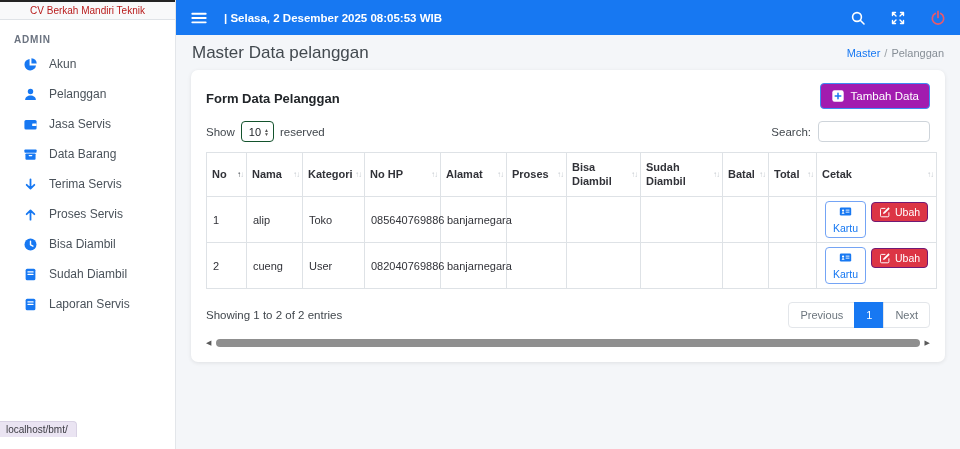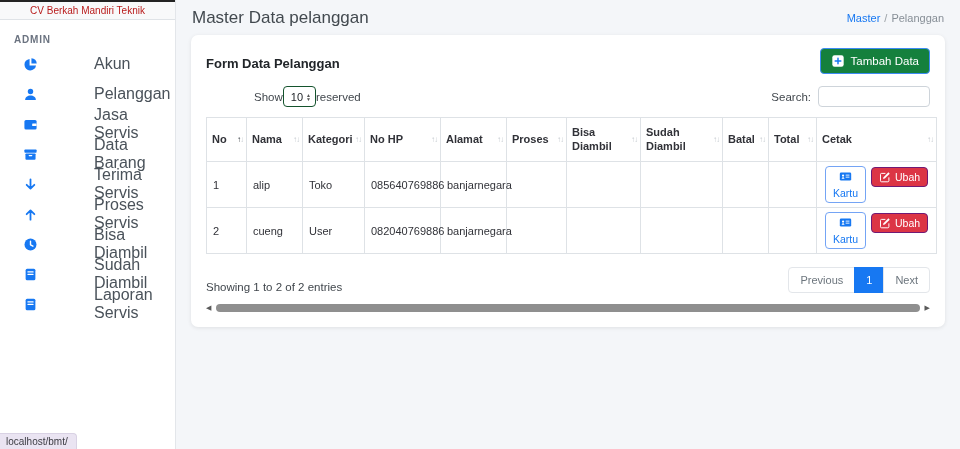--- a/index.html
+++ b/index.html
@@ -7,44 +7,44 @@
   body { font-family:"Liberation Sans","DejaVu Sans",sans-serif; background:#f4f6f9; }
   .app { display:flex; width:960px; height:449px; }
 
   
   .sidebar { width:176px; background:#fff; border-right:1px solid #e3e6ea; display:flex; flex-direction:column; }
   .brand { height:20px; background:#f8f9fa; border-top:2px solid #232323; border-bottom:1px solid #dfe3e7;
            display:flex; align-items:center; justify-content:center; font-size:10px; color:#b91c1c; }
   .side-section { padding:14px 0 4px 14px; font-size:10px; font-weight:bold; letter-spacing:.8px; color:#6b7380; }
   .nav-item { display:flex; align-items:center; height:30px; padding-left:22px; gap:11px; cursor:pointer; }
   .nav-item .nicon { width:16px; height:16px; display:flex; align-items:center; justify-content:center; color:#1778f2; flex:0 0 16px; }
-  .nav-item .nlabel { font-size:16px; color:#4a525a;margin-left:45px; }
+  .nav-item .nlabel { font-size:12px; color:#4a525a; }
 
   
   .main { flex:1; display:flex; flex-direction:column; background:#f4f6f9; min-width:0; }
   .topbar { height:35px; background:#1778f2; display:flex; align-items:center; padding:0 14px; flex:0 0 35px; }
   .hamburger { width:18px; height:18px; margin-right:16px; cursor:pointer; }
   .topbar-date { color:#fff; font-size:11.5px; font-weight:bold; }
   .topbar-right { margin-left:auto; display:flex; align-items:center; gap:24px; }
   .tb-icon { width:16px; height:16px; cursor:pointer; }
 
   .page-header { display:flex; align-items:center; justify-content:space-between; padding:8px 16px 7px 16px; }
   .page-title { font-size:17px; color:#42494f; }
   .breadcrumb { font-size:11px; color:#868e96; }
   .breadcrumb .bc-link { color:#1778f2; text-decoration:none; cursor:pointer; }
   .breadcrumb .bc-sep { margin:0 4px; color:#9aa0a6; }
 
   .card { margin:0 15px; background:#fff; border-radius:7px; box-shadow:0 1px 4px rgba(0,0,0,.09); padding:13px 15px 14px 15px; }
   .card-top { display:flex; align-items:flex-start; justify-content:space-between; }
   .card-title { font-size:13px; font-weight:bold; color:#212529; padding-top:8px; }
-  .btn-add { display:inline-flex; align-items:center; gap:6px; background:#15803d; color:#fff; border:1px solid #3d8bf4;
+  .btn-add { display:inline-flex; align-items:center; gap:6px; background:#a21caf; color:#fff; border:1px solid #3d8bf4;
              font-size:11.5px; padding:5px 10px; border-radius:4px; cursor:pointer; font-family:inherit; }
 
   .controls { display:flex; align-items:center; justify-content:space-between; margin-top:12px; }
-  .length-ctl { display:flex; align-items:center; font-size:11.5px; color:#41474d;margin-left:48px; }
+  .length-ctl { display:flex; align-items:center; gap:6px; font-size:11.5px; color:#41474d; }
   .entries-select { display:inline-flex; align-items:center; border:1px solid #14532d; border-radius:4px; background:#fff;
                     padding:2px 4px 2px 7px; font-size:11px; color:#212529; cursor:pointer; height:21px; }
   .spin { display:flex; flex-direction:column; margin-left:3px; font-size:5px; line-height:4px; color:#555; }
   .search-ctl { display:flex; align-items:center; gap:7px; font-size:11.5px; color:#41474d; }
   .search-input { width:112px; height:21px; border:1px solid #ced4da; border-radius:4px; background:#fff; font-size:11px; padding:0 6px; font-family:inherit; }
 
   table.data { border-collapse:collapse; margin-top:10px; width:730px; table-layout:fixed; }
   table.data th, table.data td { border:1px solid #dee2e6; font-size:11px; color:#313238; }
   table.data thead th { height:44px; padding:4px 5px; font-weight:bold; vertical-align:middle; text-align:left;
                         position:relative; cursor:pointer; background:#fff; line-height:1.25; }
@@ -52,40 +52,40 @@
   .sort { position:absolute; right:3px; top:50%; transform:translateY(-50%); font-size:8px; letter-spacing:-1px; color:#c7ccd1; }
   .sort .active { color:#3b4046; }
   table.data tbody td { height:29px; padding:4px 6px; background:#fff; }
   .th-center .th-label { display:block; text-align:center; max-width:none; padding-right:10px; }
   .td-actions { text-align:center; white-space:nowrap; }
   .btn-kartu { display:inline-flex; align-items:center; gap:4px; background:#fff; border:1px solid #74a4f5; color:#1778f2;
                font-size:10.5px; padding:3px 7px; border-radius:4px; cursor:pointer; font-family:inherit;flex-direction:column; }
   .btn-ubah { display:inline-flex; align-items:center; gap:4px; background:#dc3545; border:1px solid #701a75; color:#fff;
               font-size:10.5px; padding:3px 7px; border-radius:4px; cursor:pointer; margin-left:5px; font-family:inherit; }
 
-  .table-footer { display:flex; align-items:flex-end; justify-content:space-between; margin-top:13px; }
+  .table-footer { display:flex; align-items:center; justify-content:space-between; margin-top:13px; }
   .info-text { font-size:11.5px; color:#41474d; }
   .pagination { display:flex; }
   .page-btn { border:1px solid #e3e6ea; background:#fff; color:#6c757d; font-size:11px; padding:6px 11px; cursor:pointer; font-family:Liberation Sans, sans-serif; }
   .page-btn.prev { border-radius:4px 0 0 4px; }
   .page-btn.next { border-radius:0 4px 4px 0; margin-left:-1px; }
   .page-current { border:1px solid #1778f2; background:#1778f2; color:#fff; font-size:11px; padding:6px 11px; margin-left:-1px; cursor:pointer; font-family:inherit; }
 
   .hscroll { display:flex; align-items:center; margin-top:10px; height:10px; gap:5px; }
   .scroll-arrow { font-size:7px; color:#5a5a5a; line-height:10px; cursor:pointer; }
   .scroll-thumb { flex:1; height:8px; background:#8f8f8f; border-radius:4px; cursor:grab; }
 
   .footer { margin-top:auto; height:29px; background:#fff; border-top:1px solid #dee2e6; display:flex; align-items:center;
             justify-content:space-between; padding:0 16px; font-size:11px; }
   .foot-left { color:#8a9199; }
   .foot-bold { font-weight:bold; color:#3f4750; }
   .foot-link { font-weight:bold; color:#1778f2; text-decoration:none; cursor:pointer; }
   .foot-right { color:#8a9199; }
 
-  .status-tooltip { position:fixed; left:0; bottom:0; background:#eae4f2; border:1px solid #d9d2e4; border-left:none; border-bottom:none;
+  .status-tooltip { position:fixed; left:0; bottom:12px; background:#eae4f2; border:1px solid #d9d2e4; border-left:none; border-bottom:none;
                     border-top-right-radius:4px; font-size:10px; color:#3c3c43; padding:2px 8px 2px 6px; z-index:10; }
 </style>
 </head>
 <body>
 
 <div class="app">
 
   <aside class="sidebar">
     <div class="brand">CV Berkah Mandiri Teknik</div>
     <div class="side-section">ADMIN</div>
@@ -167,20 +167,39 @@
             <rect x="2.8" y="1.8" width="10.4" height="12.4" rx="1.6" fill="currentColor"></rect>
             <path d="M5.2 5.2 h5.6 M5.2 7.8 h5.6" stroke="#fff" stroke-width="1.2" stroke-linecap="round"></path>
           </svg>
       </span>
       <span class="nlabel">Laporan Servis</span>
     </div>
   </aside>
 
   <div class="main">
 
+    <div class="topbar">
+      <svg class="hamburger" viewBox="0 0 16 16">
+          <path d="M2 4.2 h12 M2 8 h12 M2 11.8 h12" stroke="#fff" stroke-width="1.6" stroke-linecap="round"></path>
+        </svg>
+      <span class="topbar-date"><span>|</span> <span>Selasa, 2 Desember 2025 08:05:53 WIB</span></span>
+      <div class="topbar-right">
+        <svg class="tb-icon" viewBox="0 0 16 16">
+            <circle cx="7" cy="7" r="4.4" stroke="#fff" stroke-width="1.6" fill="none"></circle>
+            <path d="M10.3 10.3 L14 14" stroke="#fff" stroke-width="1.6" stroke-linecap="round"></path>
+          </svg>
+        <svg class="tb-icon" viewBox="0 0 16 16">
+            <path d="M2.5 5.5 V2.5 H5.5 M10.5 2.5 H13.5 V5.5 M13.5 10.5 V13.5 H10.5 M5.5 13.5 H2.5 V10.5 M2.5 2.5 L6 6 M13.5 2.5 L10 6 M2.5 13.5 L6 10 M13.5 13.5 L10 10" stroke="#fff" stroke-width="1.4" fill="none" stroke-linecap="round" stroke-linejoin="round"></path>
+          </svg>
+        <svg class="tb-icon" viewBox="0 0 16 16">
+            <path d="M5.3 3.4 A5.7 5.7 0 1 0 10.7 3.4" stroke="#e8596c" stroke-width="1.7" fill="none" stroke-linecap="round"></path>
+            <path d="M8 1.4 V7.4" stroke="#e8596c" stroke-width="1.7" stroke-linecap="round"></path>
+          </svg>
+      </div>
+    </div>
 
     <div class="page-header">
       <div class="page-title">Master Data pelanggan</div>
       <div class="breadcrumb">
         <a class="bc-link">Master</a><span class="bc-sep">/</span><span>Pelanggan</span>
       </div>
     </div>
 
     <div class="card">
       <div class="card-top">

